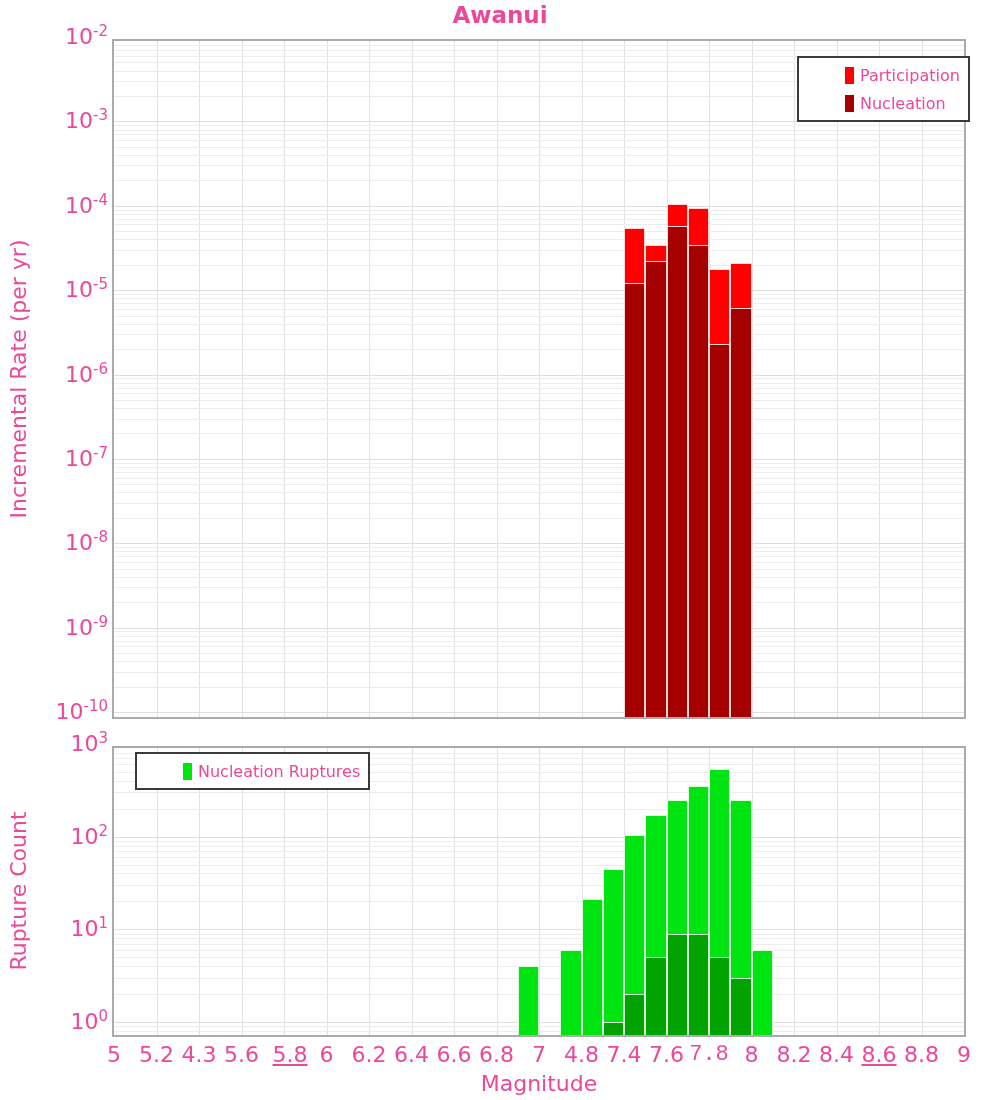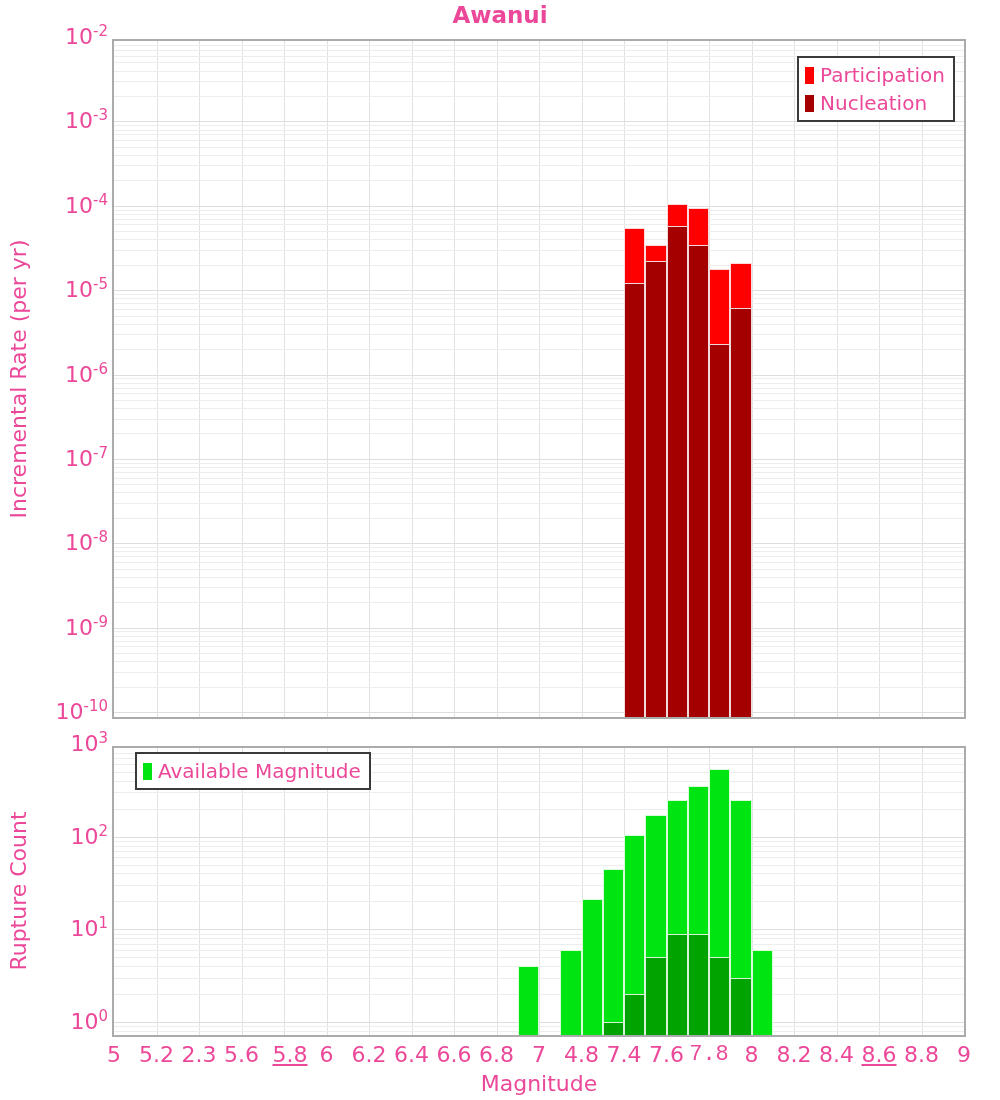--- a/index.html
+++ b/index.html
@@ -20,21 +20,21 @@
        line-height:1;white-space:nowrap;z-index:3;}
   .ytick sup{font-size:15px;line-height:0;}
   .xtick{position:absolute;top:1042px;width:60px;text-align:center;font-size:22px;z-index:3;}
   .axis-label{position:absolute;font-size:22px;text-align:center;z-index:3;}
   #xlab{left:439px;top:1071px;width:200px;}
   .ylab{left:-280px;width:600px;height:28px;transform:rotate(-90deg);}
   #ylab-top{top:365px;}
   #ylab-bot{top:877px;}
   .legend{position:absolute;background:#fff;border:2px solid #3a3a3a;padding:3px 8px 3px 6px;
        z-index:6;}
-  .lrow{display:flex;align-items:center;height:28px;font-size:20px;white-space:nowrap;}
+  .lrow{display:flex;align-items:center;height:28px;font-size:16px;white-space:nowrap;margin-left:40px;}
   .swatch{display:inline-block;width:9px;height:17px;margin-right:6px;flex:0 0 auto;}
   #legend-top{left:797px;top:56px;}
   #legend-bottom{left:135px;top:752px;}
 </style>
 </head>
 <body>
 
 <div id="fig">
   <div class="chart-title">Awanui</div>
 
@@ -52,21 +52,21 @@
     </div>
     <div class="lrow">
       <span class="swatch" style="background: rgb(164, 0, 0);"></span>
       <span>Nucleation</span>
     </div>
   </div>
 
   <div class="legend" id="legend-bottom">
     <div class="lrow">
       <span class="swatch" style="background: rgb(0, 228, 17);"></span>
-      <span>Available Magnitude</span>
+      <span>Nucleation Ruptures</span>
     </div>
   </div>
 <div class="gl-v" style="left: 156.5px; top: 41px; height: 676px;"></div>
     <div class="gl-v" style="left: 199px; top: 41px; height: 676px;"></div>
     <div class="gl-v" style="left: 241.5px; top: 41px; height: 676px;"></div>
     <div class="gl-v" style="left: 284px; top: 41px; height: 676px;"></div>
     <div class="gl-v" style="left: 326.5px; top: 41px; height: 676px;"></div>
     <div class="gl-v" style="left: 369px; top: 41px; height: 676px;"></div>
     <div class="gl-v" style="left: 411.5px; top: 41px; height: 676px;"></div>
     <div class="gl-v" style="left: 454px; top: 41px; height: 676px;"></div>
@@ -237,21 +237,21 @@
     <div class="bar" style="left: 666.5px; width: 21.25px; top: 933.542px; height: 101.458px; background: rgb(0, 163, 0);"></div>
     <div class="bar" style="left: 687.75px; width: 21.25px; top: 933.542px; height: 101.458px; background: rgb(0, 163, 0);"></div>
     <div class="bar" style="left: 709px; width: 21.25px; top: 957.205px; height: 77.7945px; background: rgb(0, 163, 0);"></div>
     <div class="bar" style="left: 730.25px; width: 21.25px; top: 977.771px; height: 57.2291px; background: rgb(0, 163, 0);"></div>
     <div class="ytick" style="top: 732.9px;">10<sup>3</sup></div>
     <div class="ytick" style="top: 825.6px;">10<sup>2</sup></div>
     <div class="ytick" style="top: 918.3px;">10<sup>1</sup></div>
     <div class="ytick" style="top: 1011px;">10<sup>0</sup></div>
     <div class="xtick" style="left: 84px;">5</div>
     <div class="xtick" style="left: 126.5px;">5.2</div>
-    <div class="xtick" style="left: 169px;">2.3</div>
+    <div class="xtick" style="left: 169px;">4.3</div>
     <div class="xtick" style="left: 211.5px;">5.6</div>
     <div class="xtick" style="left: 260px; text-decoration: underline;">5.8</div>
     <div class="xtick" style="left: 296.5px;">6</div>
     <div class="xtick" style="left: 339px;">6.2</div>
     <div class="xtick" style="left: 381.5px;">6.4</div>
     <div class="xtick" style="left: 424px;">6.6</div>
     <div class="xtick" style="left: 466.5px;">6.8</div>
     <div class="xtick" style="left: 509px;">7</div>
     <div class="xtick" style="left: 551.5px;">4.8</div>
     <div class="xtick" style="left: 594px;">7.4</div>

